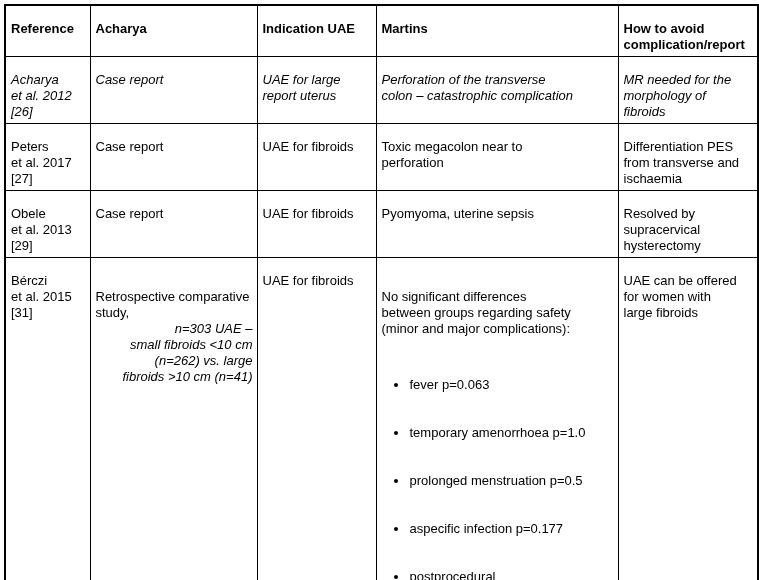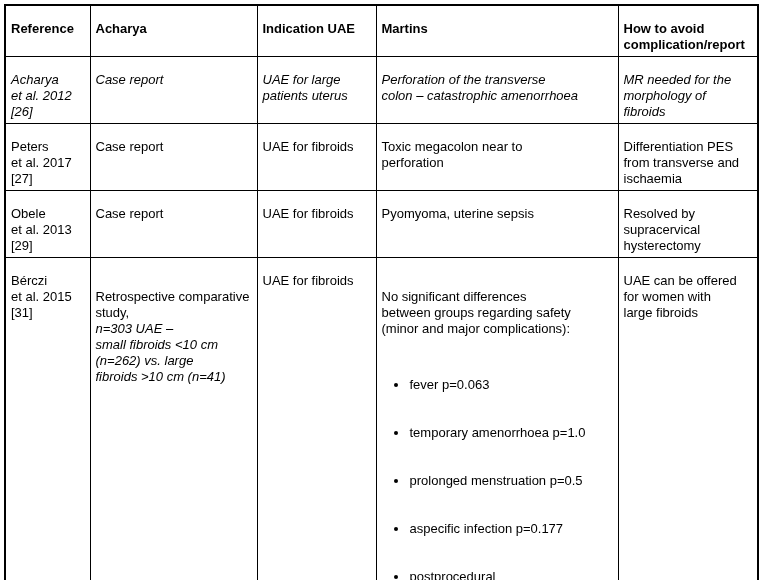--- a/index.html
+++ b/index.html
@@ -35,20 +35,21 @@
     font-weight: bold;
   }
   tr.hdr      { height: 36px; }
   tr.r1       { height: 66px; font-style: italic; }
   tr.r2, tr.r3, tr.r4 { height: 61px; margin-top: 28px; }
   tr.r5       { height: 258px; }
   .italic-block {
     display: block;
     font-style: italic;
     white-space: pre-line;
+    text-align: right;
   }
   ul.outcomes-list {
     margin: 0;
     padding-left: 19px;
     list-style: disc outside;
   }
   ul.outcomes-list li {
     margin: 8px;
     padding-left: 1px;
     white-space: pre-line;
@@ -77,23 +78,23 @@
 complication/report</th>
       </tr>
     </thead>
     <tbody>
       <tr class="r1">
         <td>Acharya
 et al. 2012
 [26]</td>
         <td>Case report</td>
         <td>UAE for large
-patients uterus</td>
+report uterus</td>
         <td>Perforation of the transverse
-colon – catastrophic amenorrhoea</td>
+colon – catastrophic complication</td>
         <td>MR needed for the
 morphology of
 fibroids</td>
       </tr>
       <tr class="r2">
         <td>Peters
 et al. 2017
 [27]</td>
         <td>Case report</td>
         <td>UAE for fibroids</td>

